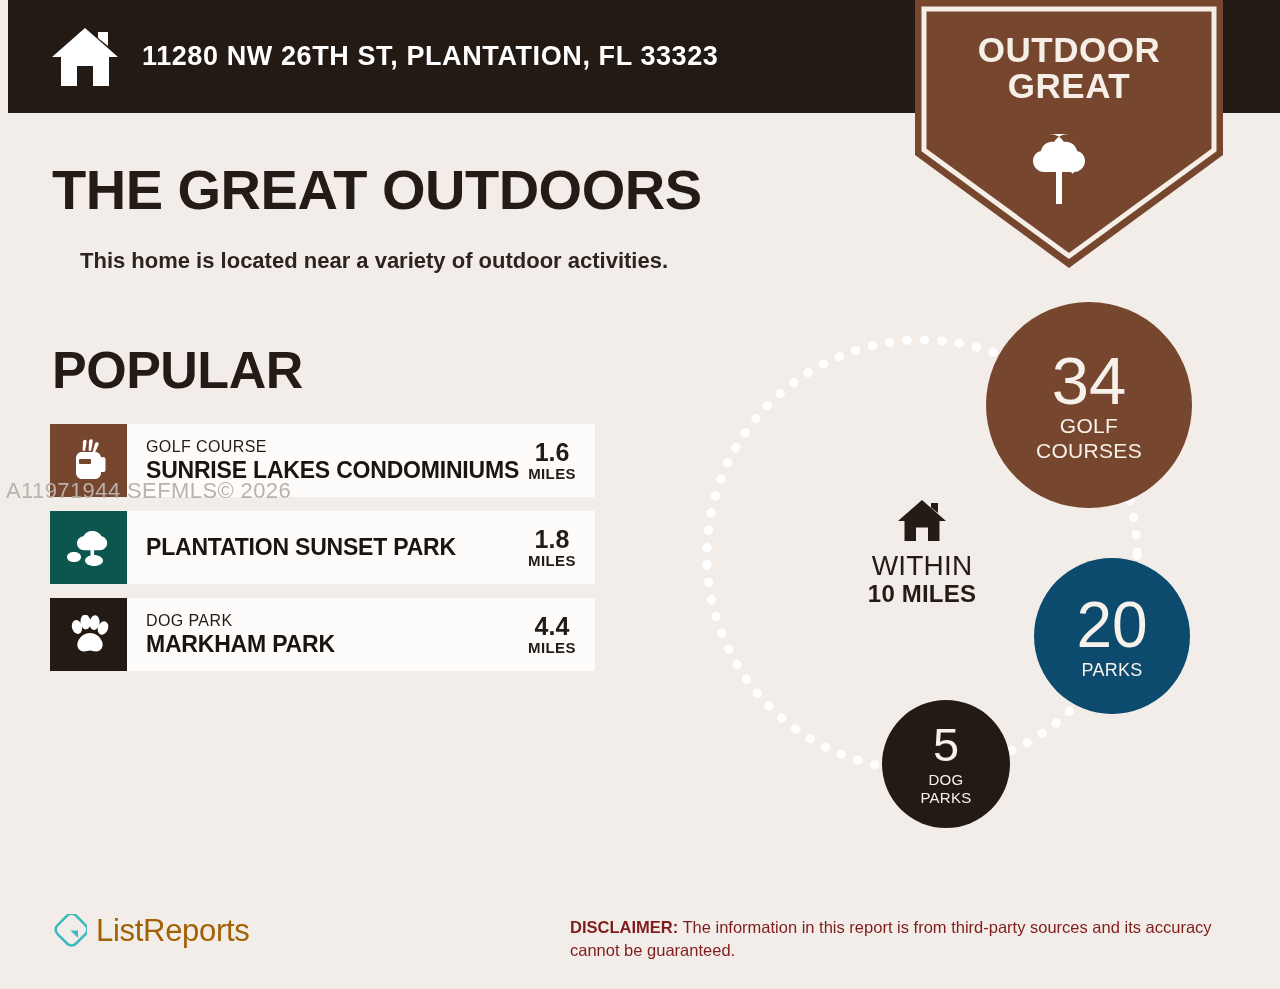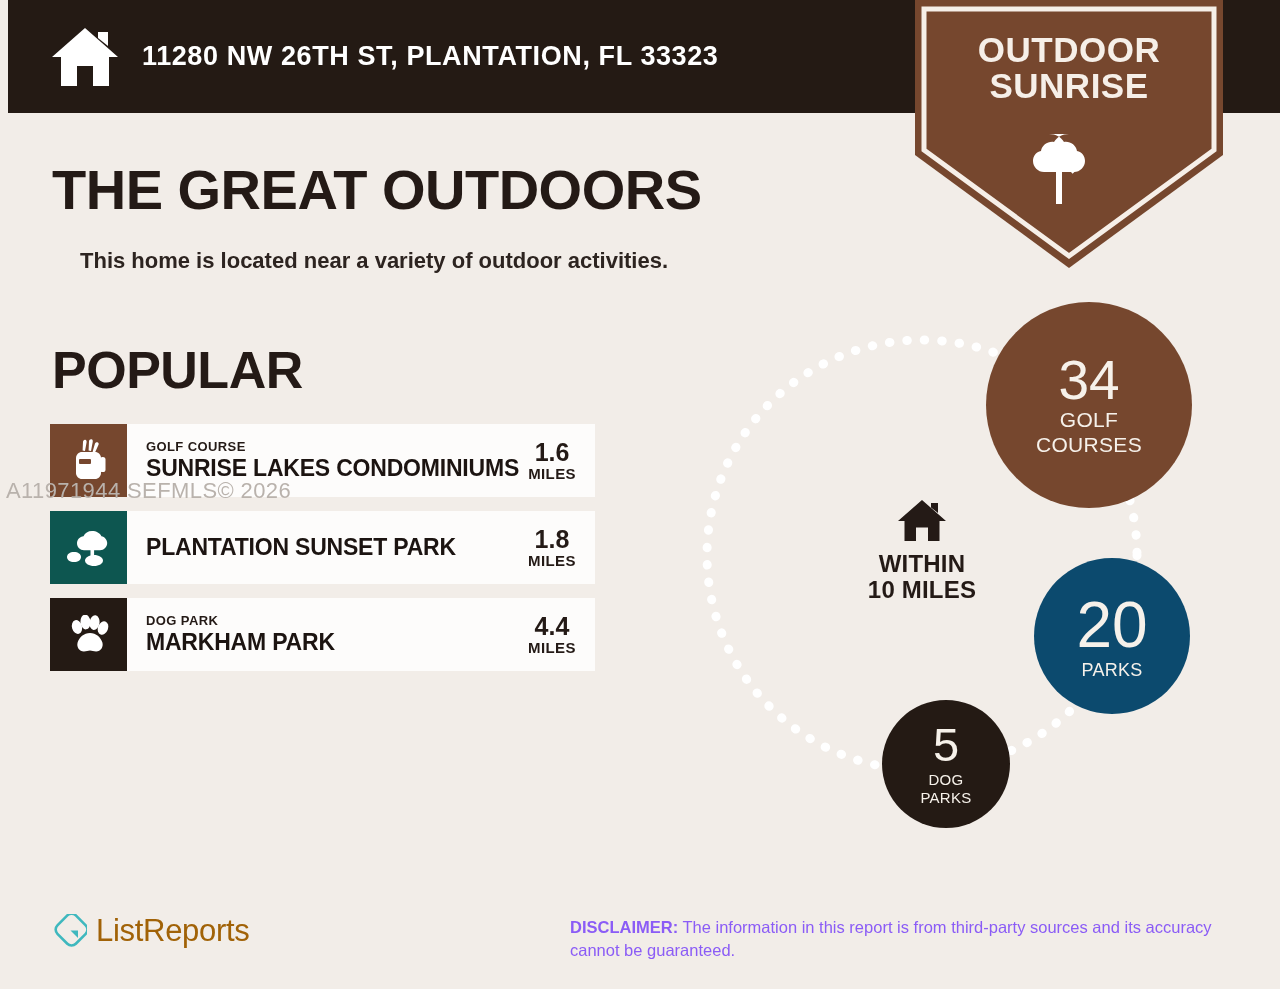--- a/index.html
+++ b/index.html
@@ -65,21 +65,21 @@
     width:77px;min-width:77px;height:73px;
     display:flex;align-items:center;justify-content:center;
   }
   .ptile svg{display:block;}
   .ptext{
     flex:1;display:flex;align-items:center;justify-content:space-between;
     padding:0 12px 0 19px;
   }
   .pnames{display:flex;flex-direction:column;justify-content:center;}
   .pcat{
-    font-size:13px;font-weight:700;letter-spacing:.4px;color:#241a16;
+    font-size:16px;font-weight:400;letter-spacing:.4px;color:#241a16;
     line-height:1.25;
   }
   .pname{
     font-size:23px;font-weight:700;letter-spacing:-.2px;color:#1c1411;
     line-height:1.15;white-space:nowrap;
   }
   .pdist{text-align:center;min-width:62px;margin-left:2px;}
   .pdist .num{font-size:25px;font-weight:700;line-height:1.05;display:block;}
   .pdist .unit{font-size:15px;font-weight:700;letter-spacing:.4px;display:block;}
   
@@ -88,55 +88,55 @@
   .bubble{
     position:absolute;border-radius:50%;
     display:flex;flex-direction:column;align-items:center;justify-content:center;
     color:#f6f1ea;text-align:center;line-height:1;
   }
   .bubble .bnum{font-weight:400;display:block;}
   .bubble .blabel{font-weight:400;display:block;letter-spacing:.3px;}
   #bubble-golf{
     left:336px;top:22px;width:206px;height:206px;background:#76472e;
   }
-  #bubble-golf .bnum{font-size:55px;}
+  #bubble-golf .bnum{font-size:67px;}
   #bubble-golf .blabel{font-size:21px;line-height:1.15;}
   #bubble-parks{
     left:384px;top:278px;width:156px;height:156px;background:#0c4a6e;
   }
   #bubble-parks .bnum{font-size:64px;margin-bottom:4px;}
   #bubble-parks .blabel{font-size:18px;}
   #bubble-dog{
     left:232px;top:420px;width:128px;height:128px;background:#241a14;
   }
   #bubble-dog .bnum{font-size:47px;margin-bottom:3px;}
   #bubble-dog .blabel{font-size:15px;line-height:1.18;}
   .center-label{
     position:absolute;left:192px;top:218px;width:160px;text-align:center;
   }
   .center-label svg{display:block;margin:0 auto 8px;}
-  .cl1{font-size:24px;font-weight:700;color:#241a16;display:block;line-height:1.08;letter-spacing:.2px;}
+  .cl1{font-size:28px;font-weight:400;color:#241a16;display:block;line-height:1.08;letter-spacing:.2px;}
   .cl2{font-size:24px;font-weight:700;color:#241a16;display:block;line-height:1.12;letter-spacing:.2px;}
   
   .watermark{
     position:absolute;left:6px;top:478px;
     font-size:22px;color:#b9b2ac;letter-spacing:.4px;
     white-space:nowrap;
   }
   
   .logo{
     position:absolute;left:52px;top:913px;display:flex;align-items:center;
   }
   .logo svg{display:block;}
   .logo-text{
     margin-left:9px;font-size:31px;color:#a16207;letter-spacing:-.3px;
   }
   .disclaimer{
     position:absolute;left:570px;top:916px;width:660px;
-    font-size:16.5px;line-height:1.42;color:#8b5cf6;
+    font-size:16.5px;line-height:1.42;color:#7f1d1d;
   }
   .disclaimer b{font-weight:700;}
 </style>
 </head>
 <body>
 
 <div class="header">
   <span class="home-icon">
     <svg width="70" height="62" viewBox="0 0 70 62" aria-hidden="true">
       <path d="M35 2 L2 31 L11 31 L11 60 L27 60 L27 40 L43 40 L43 60 L59 60 L59 31 L68 31 Z" fill="#ffffff"></path>
@@ -150,21 +150,21 @@
   <svg width="308" height="270" viewBox="0 0 308 270" aria-hidden="true">
     <path d="M0 0 H308 V155 L154 268 L0 155 Z" fill="#76472e"></path>
     <path d="M9 9 H299 V150 L154 256 L9 150 Z" fill="none" stroke="#f6efe8" stroke-width="5"></path>
     <g transform="translate(128,132)">
       <path d="M26 2 c-7 0-12 3-15 8 c-6-1-12 3-13 9 c-5 1-8 5-8 10 c0 6 5 11 11 11 l12 0 l0 32 l6 0 l0-32 l12 0 c6 0 11-5 11-11 c0-5-3-9-8-10 c-1-6-7-10-13-9 c-3-5-8-8-15-8 z" fill="#ffffff"></path>
       <path d="M24 40 l-9-9 l1.6-1.7 l9 9 z M28 40 l9-9 l1.6 1.7 l-9 9 z" fill="#ffffff"></path>
     </g>
   </svg>
   <div class="badge-text">
     <span class="badge-l1">OUTDOOR</span>
-    <span class="badge-l2">SUNRISE</span>
+    <span class="badge-l2">GREAT</span>
   </div>
 </div>
 
 <div class="title">THE GREAT OUTDOORS</div>
 <div class="subtitle">This home is located near a variety of outdoor activities.</div>
 <div class="section-title">POPULAR</div>
 
 <div class="plist">
 
   <div class="prow">

